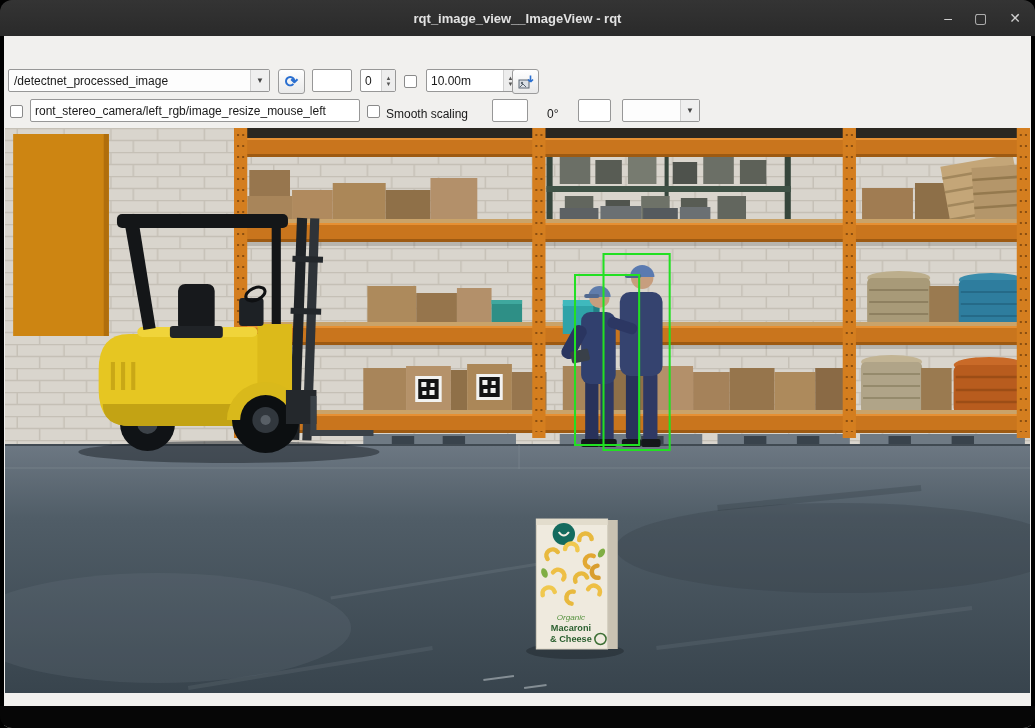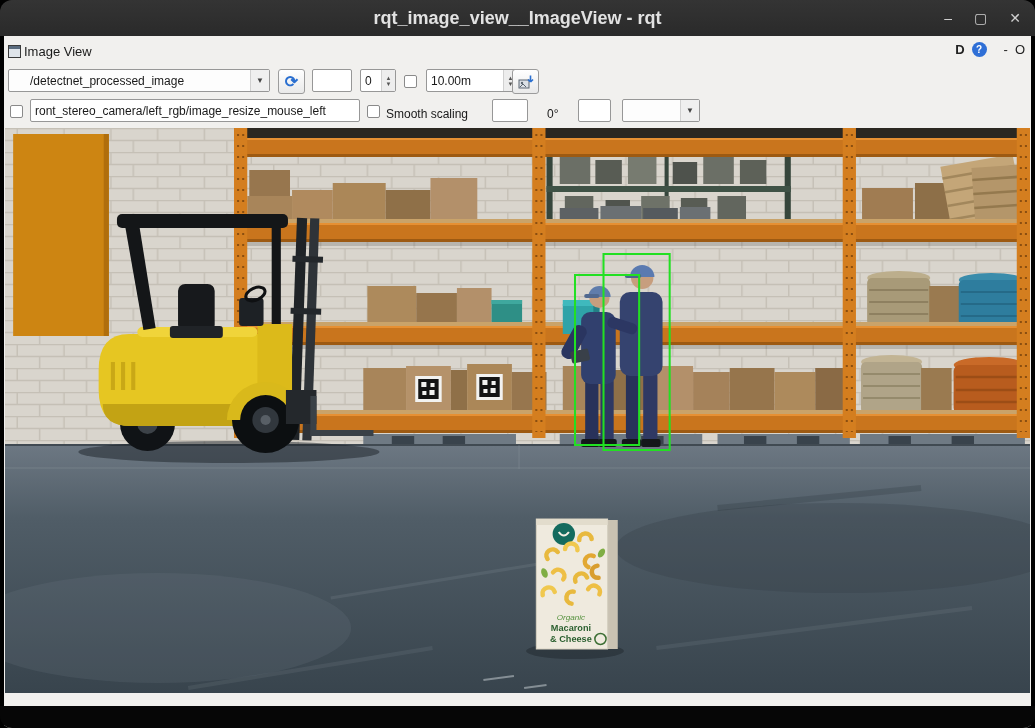--- a/index.html
+++ b/index.html
@@ -1,33 +1,33 @@
 <!DOCTYPE html>
 <html><head>
 <meta charset="utf-8">
 <style>
   html,body{margin:0;padding:0;background:#000;}
   *{box-sizing:border-box;font-family:"Liberation Sans",sans-serif;}
   .window{position:relative;width:1035px;height:728px;background:#000;border-radius:12px;overflow:hidden;}
   .titlebar{position:absolute;top:0;left:0;right:0;height:36px;background:linear-gradient(#343434,#2a2a2a);display:flex;align-items:center;justify-content:center;}
-  .titlebar .title{font-size:18px;font-weight:bold;color:#e2e2e2;}
+  .titlebar .title{font-size:13px;font-weight:bold;color:#e2e2e2;}
   .win-controls{position:absolute;right:14px;top:0;height:36px;display:flex;align-items:center;gap:22px;color:#cfcfcf;font-size:14px;}
   .win-controls span{cursor:default;}
   .content{position:absolute;top:36px;left:4px;right:4px;bottom:0;background:#f1f0ee;}
   .panel-header{position:absolute;top:4px;left:0;right:0;height:24px;}
   .panel-icon{position:absolute;left:4px;top:5px;width:13px;height:13px;border:1px solid #3a3a3a;background:#dfe4ea;}
   .panel-icon:before{content:"";position:absolute;left:0;top:0;right:0;height:3px;background:#5a6b7e;display:block;}
   .panel-title{position:absolute;left:20px;top:4px;font-size:13px;color:#1a1a1a;}
   .dock-cluster{position:absolute;right:6px;top:2px;display:flex;align-items:center;gap:7px;}
   .dock-badge{font-size:13px;font-weight:bold;color:#222;}
   .help-circle{width:15px;height:15px;border-radius:50%;background:#2f6fd6;color:#fff;font-size:10px;font-weight:bold;display:flex;align-items:center;justify-content:center;}
   .dock-btn{font-size:13px;color:#222;}
   .toolbar1{position:absolute;top:33px;left:0;right:0;height:26px;}
   .toolbar2{position:absolute;top:63px;left:0;right:0;height:26px;}
-  .combo{position:absolute;height:23px;background:#fdfdfd;border:1px solid #979797;border-radius:2px;display:flex;align-items:center;font-size:12px;color:#191919;padding-left:21px;}
+  .combo{position:absolute;height:23px;background:#fdfdfd;border:1px solid #979797;border-radius:2px;display:flex;align-items:center;font-size:12px;color:#191919;padding-left:5px;}
   .combo .arrow{margin-left:auto;height:100%;display:flex;align-items:center;padding:0 5px;border-left:1px solid #d0d0d0;color:#444;font-size:8px;background:#efefef;}
   .tfield{position:absolute;height:23px;background:#fff;border:1px solid #979797;border-radius:2px;font-size:12px;color:#191919;display:flex;align-items:center;padding:9px 4px;white-space:nowrap;overflow:hidden;}
   .spin{position:absolute;height:23px;background:#fff;border:1px solid #979797;border-radius:2px;font-size:12px;color:#191919;display:flex;align-items:center;}
   .spin .val{padding-left:4px;flex:1;}
   .spin .arrows{width:14px;height:100%;border-left:1px solid #d0d0d0;background:#ededed;display:flex;flex-direction:column;align-items:center;justify-content:center;font-size:6px;color:#555;line-height:6px;}
   .tbtn{position:absolute;width:27px;height:25px;border:1px solid #9c9c9c;border-radius:3px;background:linear-gradient(#ffffff,#e9e9e9);display:flex;align-items:center;justify-content:center;}
   .refresh-glyph{font-size:16px;color:#2a6fd0;font-weight:bold;line-height:1;}
   .cb{position:absolute;width:13px;height:13px;background:#fff;border:1px solid #8a8a8a;border-radius:2px;}
   .lbl{position:absolute;font-size:12px;color:#191919;top:8px;}
   .image-area{position:absolute;top:92px;left:1px;right:1px;height:565px;background:#3c4850;}
@@ -44,30 +44,20 @@
     <span class="title">rqt_image_view__ImageView - rqt</span>
     <div class="win-controls">
       <span>–</span>
       <span>▢</span>
       <span>✕</span>
     </div>
   </div>
 
   <div class="content">
 
-    <div class="panel-header">
-      <span class="panel-icon"></span>
-      <span class="panel-title">Image View</span>
-      <div class="dock-cluster">
-        <span class="dock-badge">D</span>
-        <span class="help-circle">?</span>
-        <span class="dock-btn" style="margin-left:10px;">-</span>
-        <span class="dock-btn">O</span>
-      </div>
-    </div>
 
     <div class="toolbar1">
       <div class="combo" style="left:4px;width:262px;">
         <span>/detectnet_processed_image</span>
         <span class="arrow">▼</span>
       </div>
       <div class="tbtn" style="left:274px;">
         <span class="refresh-glyph">⟳</span>
       </div>
       <div class="tfield" style="left:308px;width:40px;">

